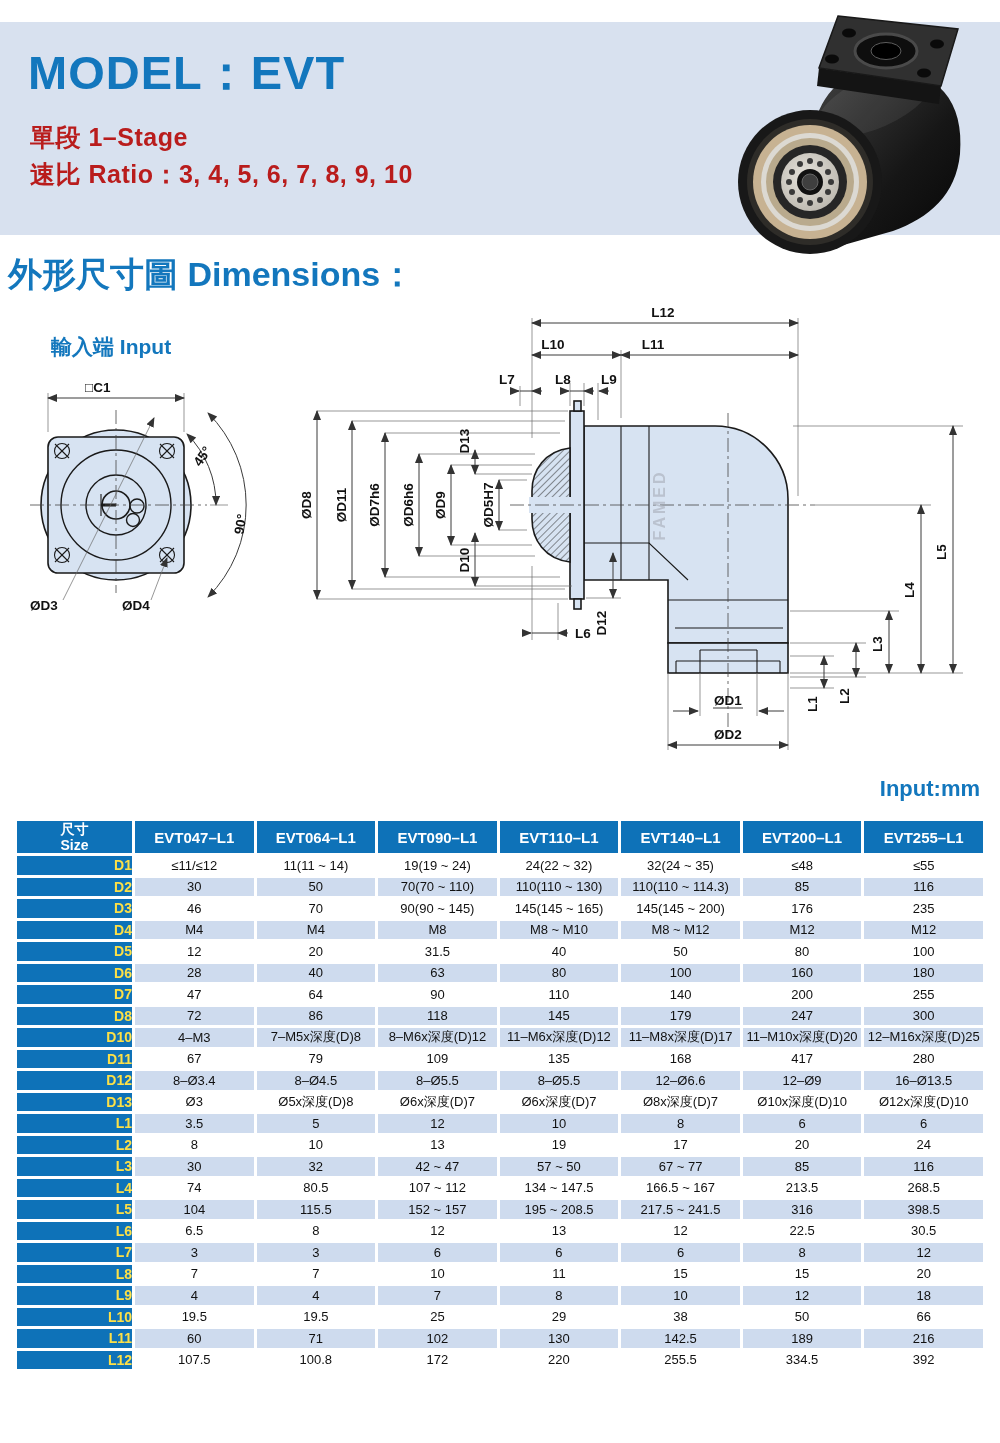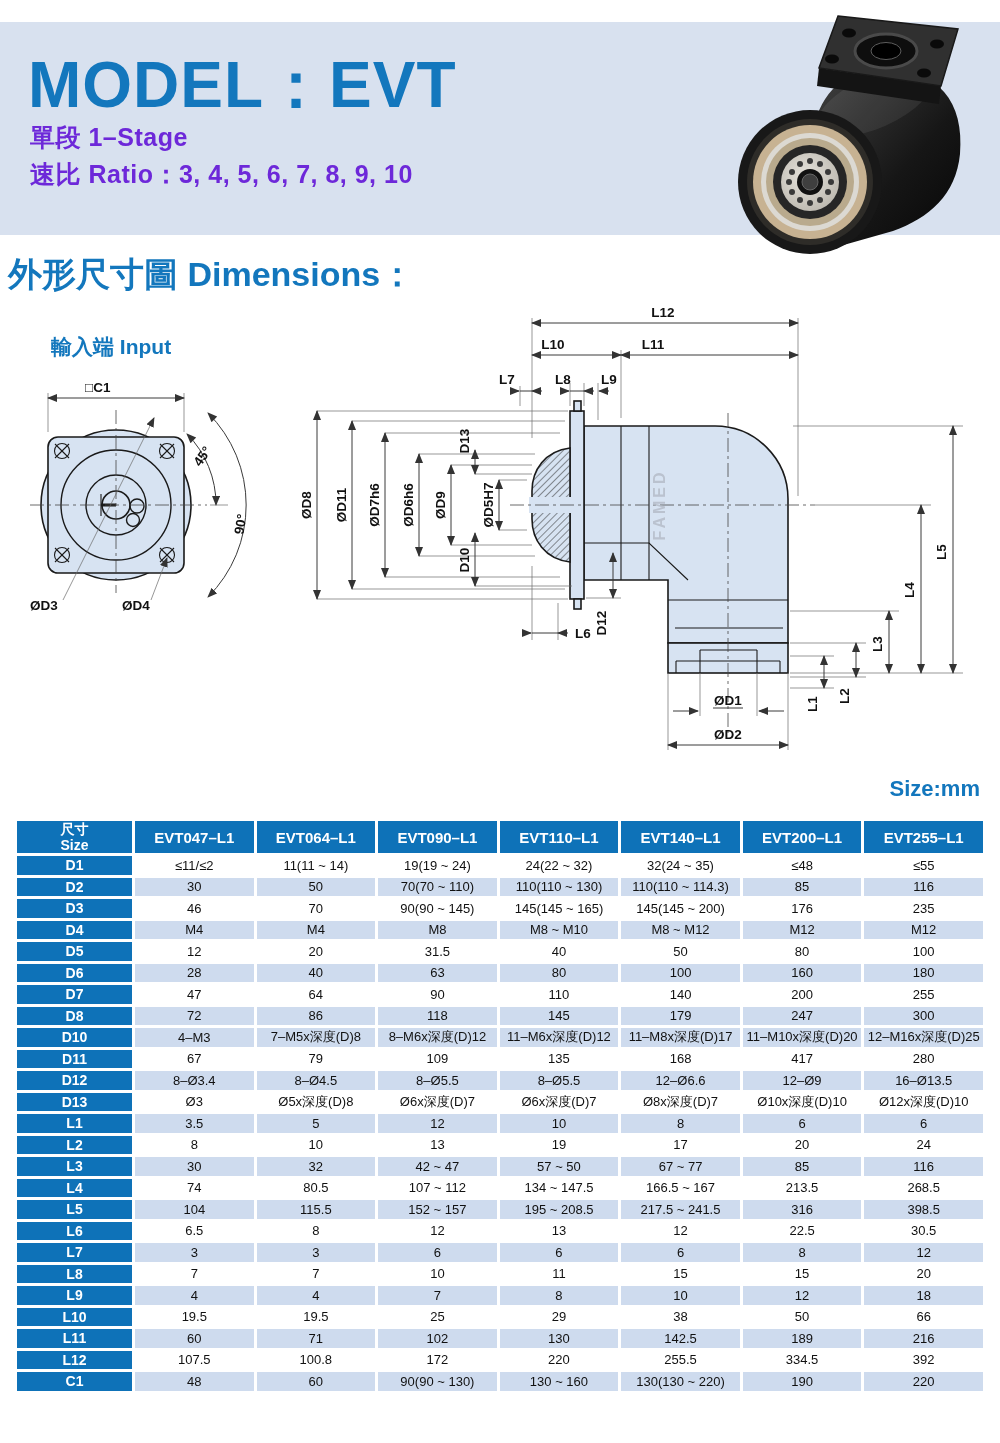--- a/index.html
+++ b/index.html
@@ -1,20 +1,20 @@
 <!DOCTYPE html>
 <html><head>
 <meta charset="utf-8">
 <style>
   * { margin:0; padding:0; box-sizing:border-box; }
   body { background:#fff; font-family:"Liberation Sans", sans-serif; }
   .page { position:relative; width:1000px; height:1443px; background:#fff; overflow:hidden; margin:0 auto; }
   .banner { position:absolute; left:0; top:22px; width:1000px; height:213px; background:#d8e1ef; }
-  .model-title { position:absolute; left:28px; top:42px; font-size:64px; font-weight:bold; color:#1377bd; letter-spacing:1px; }
-  .subline { position:absolute; left:30px; font-size:25px; font-weight:600; color:#6d28d9; letter-spacing:0.5px; }
+  .model-title { position:absolute; left:28px; top:42px; font-size:47px; font-weight:bold; color:#1377bd; letter-spacing:1px; }
+  .subline { position:absolute; left:30px; font-size:25px; font-weight:600; color:#b91c1c; letter-spacing:0.5px; }
   .sub1 { top:121px; }
   .sub2 { top:158px; }
   .section-title { position:absolute; left:8px; top:252px; font-size:34px; font-weight:bold; color:#1377bd; }
   .product-photo { position:absolute; left:715px; top:2px; width:280px; height:266px; }
   .drawing { position:absolute; left:15px; top:298px; width:980px; height:512px; }
   .unit-label { position:absolute; left:790px; top:776px; width:190px; text-align:right; font-size:22px; font-weight:600; color:#1377bd; }
 
   
   .out  { fill:#d7e3f2; stroke:#1a1a1a; stroke-width:1.6; }
   .det  { fill:none; stroke:#1a1a1a; stroke-width:1.1; }
@@ -25,21 +25,21 @@
   .lbl-s{ text-anchor:start; }
   .blue-lbl { font-family:"Liberation Sans",sans-serif; font-size:21px; font-weight:bold; fill:#1377bd; text-anchor:start; }
   .wm   { font-family:"Liberation Sans",sans-serif; font-size:16px; font-weight:bold; fill:#b6bdc9; letter-spacing:3px; text-anchor:middle; opacity:0.85; }
 
   
   .tbl-wrap { position:absolute; left:14px; top:818px; width:972px; }
   table.dims { width:100%; border-collapse:separate; border-spacing:3px; background:#fff; table-layout:fixed; }
   table.dims col.c0 { width:115px; }
   table.dims th.head { background:#0e72b8; color:#fff; font-size:15px; font-weight:bold; height:30px; text-align:center; vertical-align:middle; }
   table.dims th.head .sz { font-size:14px; line-height:16px; }
-  table.dims th.rowlab { background:#0e72b8; color:#ffffff; font-size:14px; font-weight:bold; height:18.5px; text-align:center; vertical-align:middle; }
+  table.dims th.rowlab { background:#0e72b8; color:#fde047; font-size:14px; font-weight:bold; height:18.5px; text-align:right; vertical-align:middle; }
   table.dims td { height:18.5px; text-align:center; vertical-align:middle; font-size:13px; color:#111; background:#fff; padding:0 1px; white-space:nowrap; overflow:hidden; }
   table.dims tr.alt td { background:#cedbee; }
 </style>
 </head>
 <body>
 
 <div class="page">
 
   <div class="banner"></div>
 
@@ -303,21 +303,21 @@
         <line x1="874" y1="313" x2="874" y2="375" class="dim" marker-start="url(#arS)" marker-end="url(#ar)"></line>
         <text class="lbl" x="867" y="346" transform="rotate(-90 867 346)">L3</text>
         <line x1="906" y1="207" x2="906" y2="375" class="dim" marker-start="url(#arS)" marker-end="url(#ar)"></line>
         <text class="lbl" x="899" y="292" transform="rotate(-90 899 292)">L4</text>
         <line x1="938" y1="128" x2="938" y2="375" class="dim" marker-start="url(#arS)" marker-end="url(#ar)"></line>
         <text class="lbl" x="931" y="254" transform="rotate(-90 931 254)">L5</text>
       </g>
     </g>
   </svg>
 
-  <div class="unit-label">Size:mm</div>
+  <div class="unit-label">Input:mm</div>
 
   <div class="tbl-wrap">
     <table class="dims">
       <colgroup>
           <col class="c0">
         </colgroup>
       <thead>
         <tr>
           <th class="head">
             <div class="sz">尺寸</div>
@@ -328,21 +328,21 @@
             <th class="head">EVT090–L1</th>
             <th class="head">EVT110–L1</th>
             <th class="head">EVT140–L1</th>
             <th class="head">EVT200–L1</th>
             <th class="head">EVT255–L1</th>
           </tr>
       </thead>
       <tbody>
           <tr>
             <th class="rowlab">D1</th>
-            <td>≤11/≤2</td>
+            <td>≤11/≤12</td>
             <td>11(11 ~ 14)</td>
             <td>19(19 ~ 24)</td>
             <td>24(22 ~ 32)</td>
             <td>32(24 ~ 35)</td>
             <td>≤48</td>
             <td>≤55</td>
           </tr>
           <tr class="alt">
             <th class="rowlab">D2</th>
             <td>30</td>
@@ -566,27 +566,17 @@
           <tr>
             <th class="rowlab">L12</th>
             <td>107.5</td>
             <td>100.8</td>
             <td>172</td>
             <td>220</td>
             <td>255.5</td>
             <td>334.5</td>
             <td>392</td>
           </tr>
-          <tr class="alt">
-            <th class="rowlab">C1</th>
-            <td>48</td>
-            <td>60</td>
-            <td>90(90 ~ 130)</td>
-            <td>130 ~ 160</td>
-            <td>130(130 ~ 220)</td>
-            <td>190</td>
-            <td>220</td>
-          </tr>
         </tbody>
     </table>
   </div>
 
 </div>
 
 </body></html>

